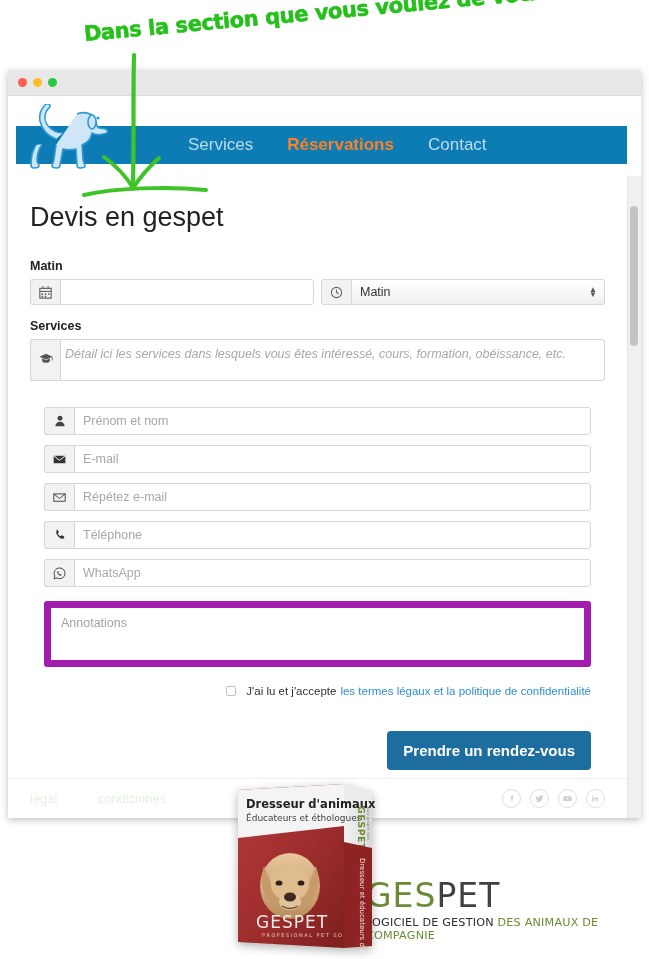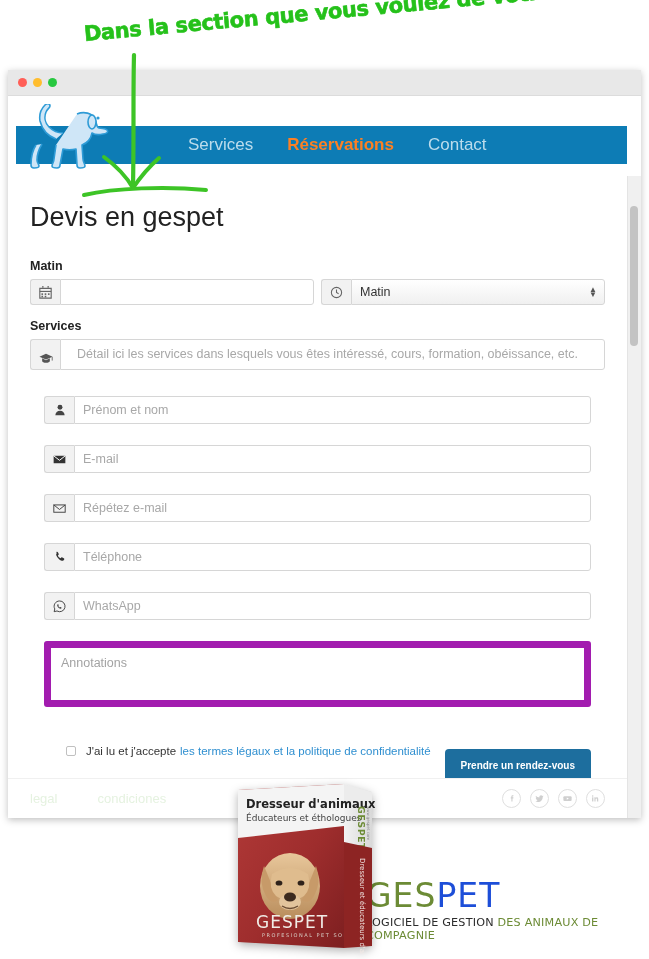--- a/index.html
+++ b/index.html
@@ -127,60 +127,60 @@
     color:#333;
     cursor:pointer;
   }
   .select-wrap { position:relative; flex:1 1 auto; display:flex; }
   .stepper {
     position:absolute; right:8px; top:50%; transform:translateY(-50%);
     display:flex; flex-direction:column; line-height:5px; color:#555;
     font-size:8px; pointer-events:none;
   }
   textarea.ctrl {
-    height:31px; padding:6px 16px; resize:none; line-height:1.35;
+    height:42px; padding:6px 4px; resize:none; line-height:1.35;font-style:italic;
   }
   .addon-top { align-items:flex-start; padding-top:12px; }
 
   
   #services-block { margin-bottom:26px; }
 
   
   #information-heading {
     font-size:15px; color:#222; margin:30px 0 12px 14px; font-weight:normal;
   }
   #info-fields { padding:0 14px; }
-  .info-row { margin-bottom:21px; display:flex; }
+  .info-row { margin-bottom:10px; display:flex; }
   .info-row .ctrl { height:28px; }
   #annotations-field {
     margin:14px 14px 0 14px;
   }
   #annotations-field textarea {
     width:100%; height:66px;
     border:7px solid #a21caf; border-radius:3px;
     padding:8px 10px; resize:none; outline:none;
     font-family:"Liberation Sans", sans-serif; font-size:12.5px; color:#555;
   }
   #annotations-field textarea::placeholder { color:#a3a3a3; }
 
   
   #consent-area {
-    display:flex; align-items:center; margin:22px 14px 0 14px;
+    display:flex; align-items:flex-end; margin:10px 14px 0 14px;flex-direction:column;
   }
   #checks { flex:1 1 auto; padding-top:4px; }
   .check-row { display:flex; align-items:center; margin-bottom:18px; font-size:11.5px; color:#333; }
   .check-box {
     width:10px; height:10px; border:1px solid #c0c0c0; border-radius:2px;
     background:#fff; margin:0 10px 0 22px;
   }
   .terms-link { color:#2f8fd0; text-decoration:none; margin-left:4px; }
   #submit-button {
     background:#1d6e9e; color:#fff; border:none; border-radius:4px;
     font-family:"Liberation Sans", sans-serif;
-    font-size:10px; font-weight:bold;
+    font-size:15px; font-weight:bold;
     padding:11px 16px; cursor:pointer; white-space:nowrap;
     margin-top:16px;
   }
 
   
   #site-footer {
     position:absolute; left:0; right:14px; bottom:0; height:40px;
     border-top:1px solid #f0f0f0;
     display:flex; align-items:center; padding:0 22px;
     background:#fff;
@@ -200,21 +200,21 @@
     position:absolute; left:232px; top:782px; width:148px; height:172px;
     z-index:40;
     filter: drop-shadow(0 3px 5px rgba(0,0,0,0.3));
   }
   
   #gespet-logo {
     position:absolute; left:366px; top:876px; z-index:30;
   }
   #gespet-word { font-size:33px; letter-spacing:1px; font-family:"DejaVu Sans", sans-serif; }
   #gespet-ges { color:#6c8b35; }
-  #gespet-pet { color:#1d4ed8; }
+  #gespet-pet { color:#404040; }
   #gespet-tagline { font-size:11.2px; letter-spacing:0.2px; margin-top:1px; font-family:"DejaVu Sans", sans-serif;}
   #tagline-a { color:#2c2c2c; }
   #tagline-b { color:#6c8b35; }
 </style>
 </head>
 <body>
 
 <div id="browser-window">
 
   <div id="titlebar">

